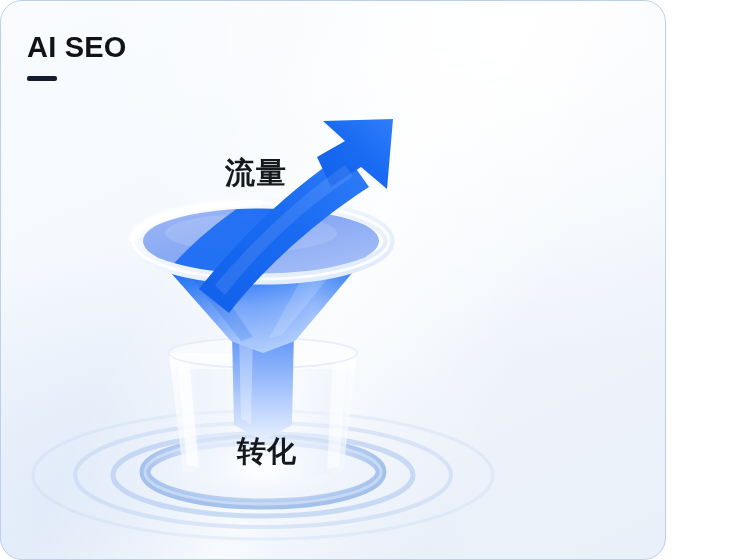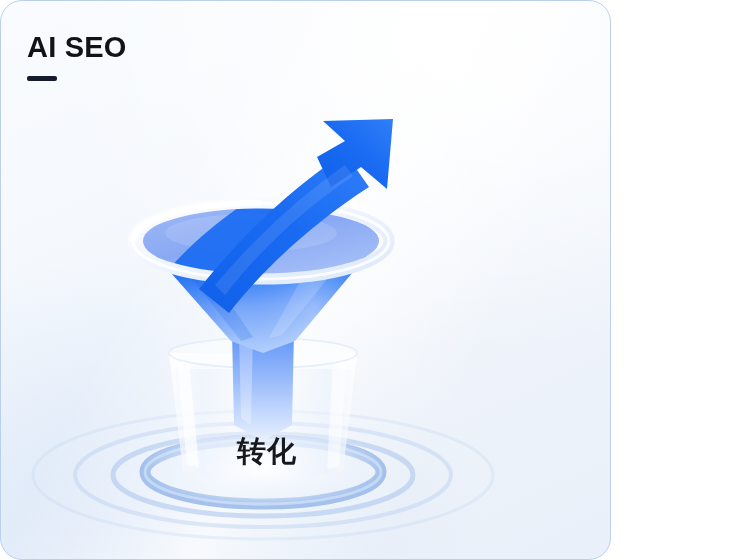--- a/index.html
+++ b/index.html
@@ -6,21 +6,21 @@
     margin: 0;
     padding: 0;
     background: #ffffff;
   }
   body {
     font-family: "Liberation Sans", "DejaVu Sans", sans-serif;
   }
 
   #poster {
     position: relative;
-    width: 611px;
+    width: 666px;
     height: 560px;
     overflow: hidden;
     box-sizing: border-box;
     border: 1.5px solid #bcd0ec;
     border-radius: 22px;
     background:
       radial-gradient(ellipse 520px 380px at 20% 92%, rgba(205,222,246,0.55) 0%, rgba(222,234,250,0.0) 68%),
       radial-gradient(ellipse 620px 460px at 78% 6%, rgba(255,255,255,0.95) 0%, rgba(240,245,252,0.0) 70%),
       linear-gradient(155deg, #f9fbfe 0%, #f4f8fd 38%, #eef3fa 70%, #e9f0f9 100%);
   }
@@ -231,17 +231,18 @@
       </g>
     </svg>
   </div>
 
   <div id="brand">
     <div id="brand-title">AI SEO</div>
     <div id="brand-rule"></div>
   </div>
 
 
+  <div class="art-label" id="label-traffic">流量</div>
 
   <div class="art-label" id="label-conversion">转化</div>
 
   <div id="sheen"></div>
 </div>
 
 </body></html>

